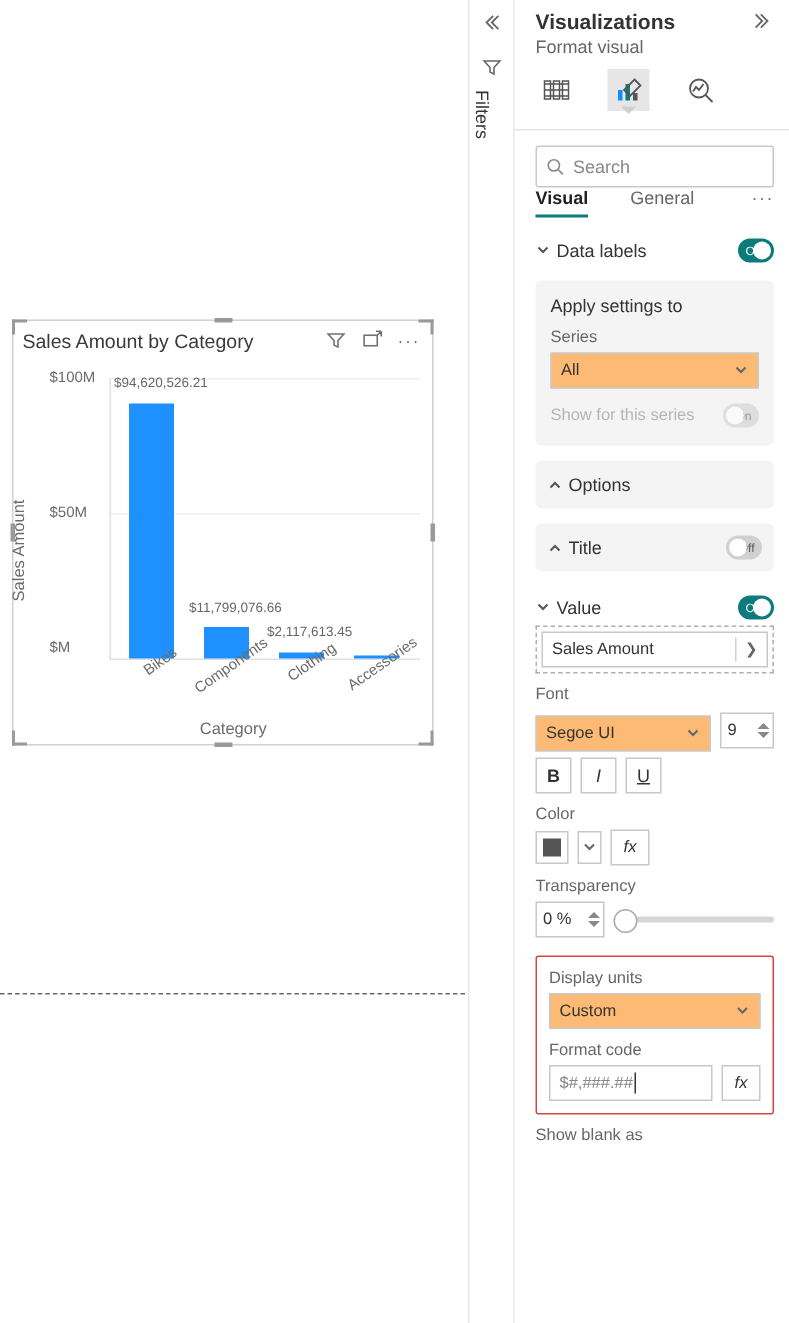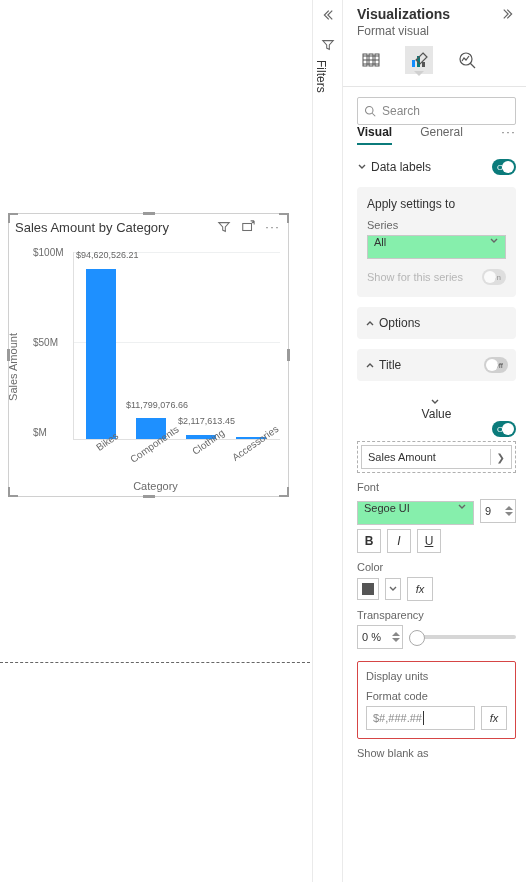--- a/index.html
+++ b/index.html
@@ -214,22 +214,22 @@
     padding: 10px 10px 12px 10px;
     margin-top: 12px;
   }
   .card-title { font-size: 12px; color: #333; margin-bottom: 8px; }
   .small-label { font-size: 11px; color: #666; margin-top: 8px; }
   .small-label.disabled { color: #b6b6b6; }
   .select-box {
     margin-top: 4px;
     height: 24px;
     border: 1px solid #c8c8c8;
-    background: #86efac;
-    display: flex; align-items: flex-start;
+    background: #fdba74;
+    display: flex; align-items: center;
     padding: 0 6px;
     font-size: 11px; color: #333;
   }
   .select-box .caret { margin-left: auto; color: #666; }
   .row-flex { display: flex; gap: 6px; align-items: center; margin-top: 4px; }
   .num-box {
     width: 36px; height: 24px;
     border: 1px solid #c8c8c8; background: #fff;
     display: flex; align-items: center;
     padding: 0 4px; font-size: 11px; position: relative;
@@ -486,21 +486,21 @@
         <svg width="10" height="10" viewBox="0 0 10 10" stroke="#555" fill="none" stroke-width="1.4">
             <path d="M3 2l3 3-3 3"></path>
           </svg>
       </span>
       <span>Title</span>
       <div class="toggle off" style="margin-left:auto;">
         <span class="tlabel">Off</span>
       </div>
     </div>
 
-    <div class="section-row" style="margin-top:16px;flex-direction:column;">
+    <div class="section-row" style="margin-top:16px;">
       <span class="chevron-small">
         <svg width="10" height="10" viewBox="0 0 10 10" stroke="#555" fill="none" stroke-width="1.4">
             <path d="M2 3l3 3 3-3"></path>
           </svg>
       </span>
       <span class="section-label">Value</span>
       <div class="toggle on">
         <span class="tlabel">On</span>
       </div>
     </div>
@@ -551,20 +551,28 @@
     <div class="row-flex">
       <div class="num-box" style="width:46px;">
         <span>0 %</span>
         <span class="spin"></span>
       </div>
       <div class="slider"></div>
     </div>
 
     <div class="redbox">
       <div class="small-label" style="margin-top:0;">Display units</div>
+      <div class="select-box">
+        <span>Custom</span>
+        <span class="caret">
+          <svg width="10" height="10" viewBox="0 0 10 10" stroke="#666" fill="none" stroke-width="1.4">
+              <path d="M2 3l3 3 3-3"></path>
+            </svg>
+        </span>
+      </div>
       <div class="small-label">Format code</div>
       <div class="row-flex">
         <div class="text-input">
           <span style="color:#888;">$#,###.##</span>
           <span style="margin-left:1px;border-left:1px solid #333;height:14px;"></span>
         </div>
         <div class="fx-btn">fx</div>
       </div>
     </div>
 

